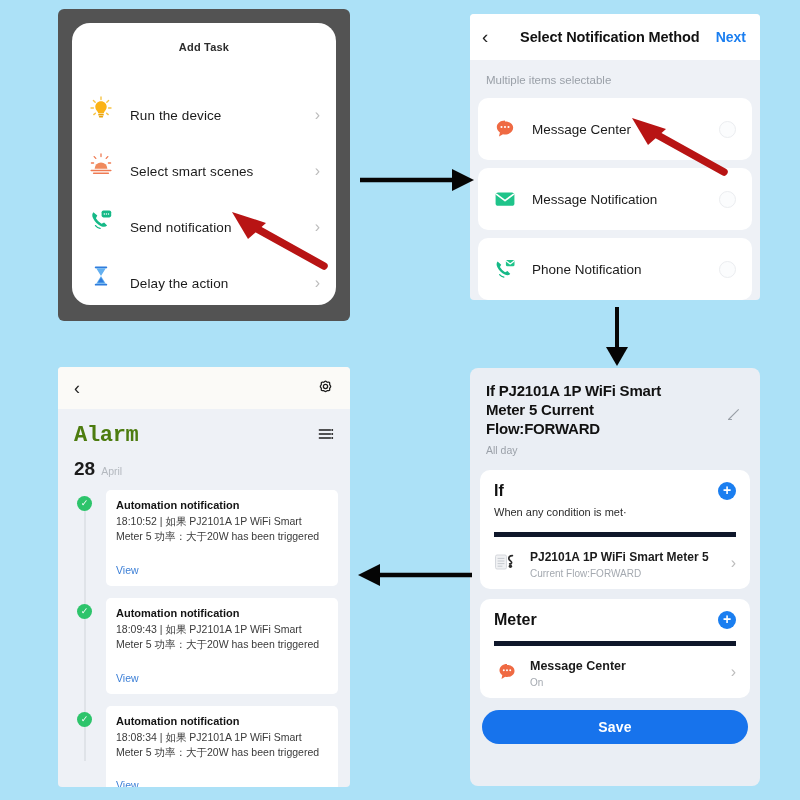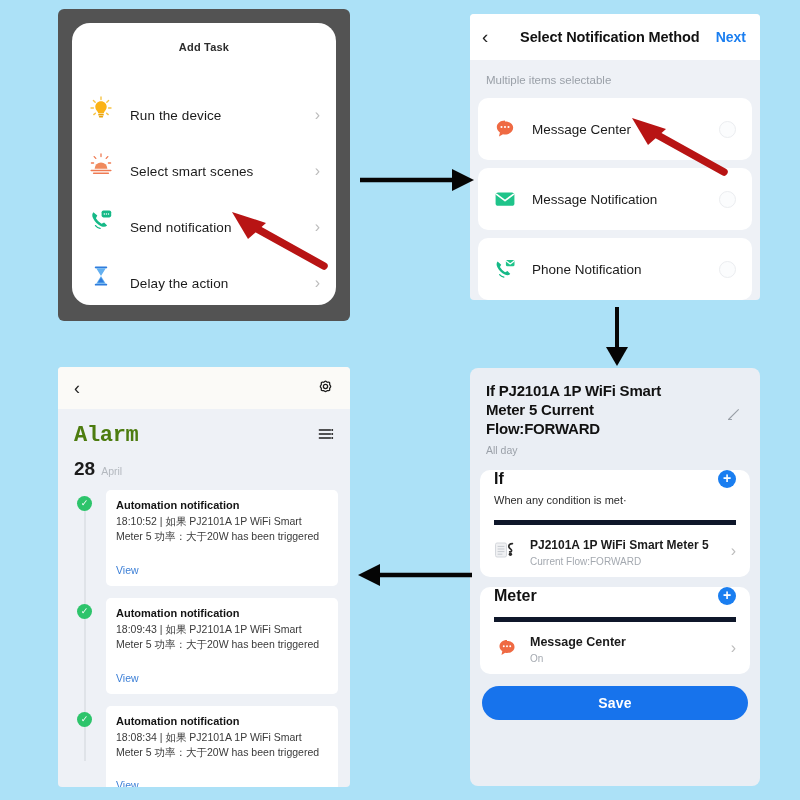--- a/index.html
+++ b/index.html
@@ -117,21 +117,21 @@
     line-height: 1.26; letter-spacing: -.2px;
     max-width: 200px;
   }
   .auto-allday { font-size: 10.5px; color: #9ba1a9; margin-top: 5px; }
   .pencil {
     position: absolute; right: 18px; top: 38px;
     width: 16px; height: 16px; color: #9aa0a8;
   }
   .auto-card {
     background: #fff; margin: 6px 10px 0 10px; border-radius: 10px;
-    padding: 0 14px 10px 14px;
+    padding: 12px 14px 10px 14px;
   }
   .auto-card-head { display: flex; align-items: center; }
   .auto-kw { font-size: 16px; font-weight: 700; color: #111; flex: 1 1 auto; }
   .plus-btn {
     width: 18px; height: 18px; border-radius: 50%;
     background: #1a7ef0; color: #fff;
     font-size: 14px; line-height: 17px; text-align: center;
     font-weight: 700; flex: 0 0 18px;
   }
   .auto-cond { font-size: 11px; color: #2b2b2b; margin-top: 6px; }

